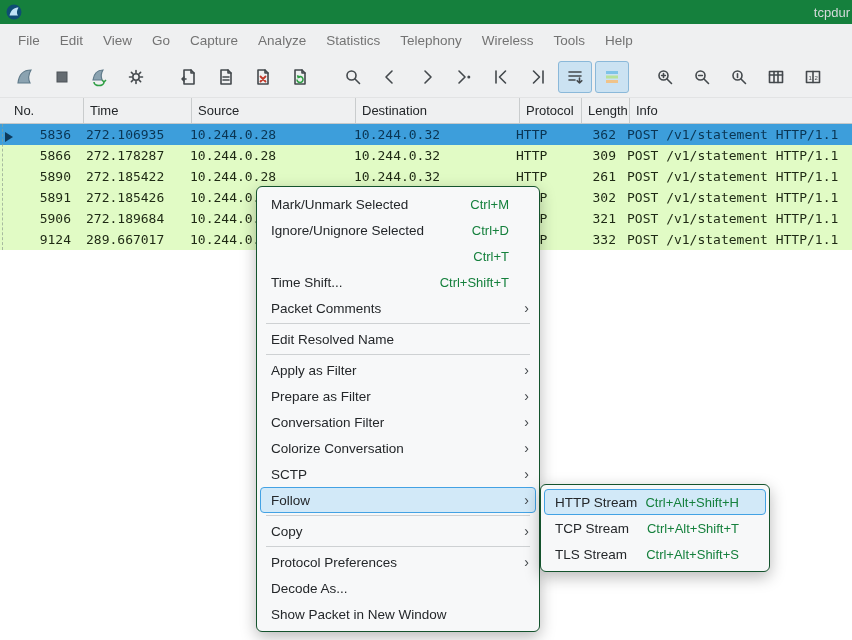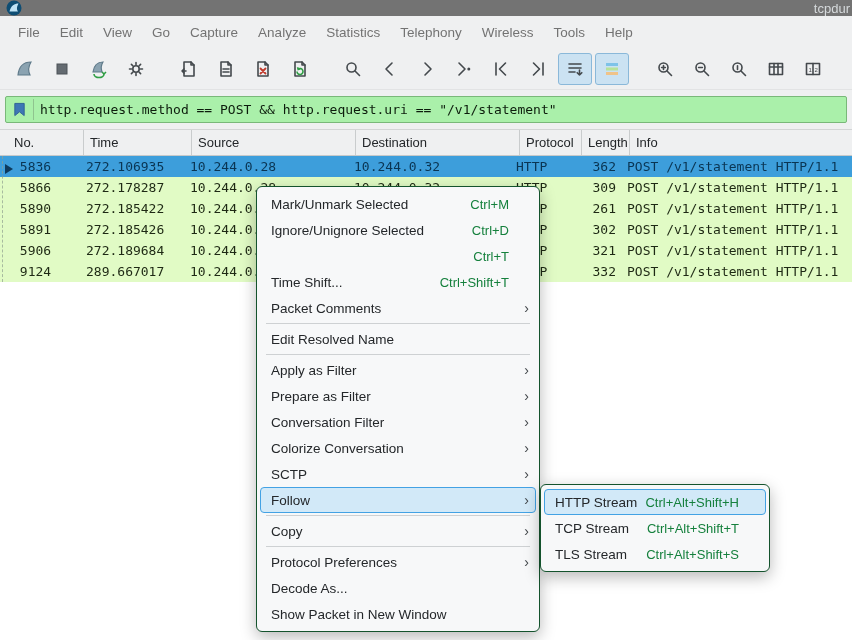--- a/index.html
+++ b/index.html
@@ -1,21 +1,21 @@
 <!DOCTYPE html>
 <html><head>
 <meta charset="utf-8">
 <style>
   * { margin:0; padding:0; box-sizing:border-box; }
   html,body { width:852px; height:640px; overflow:hidden; }
   body { font-family:"Liberation Sans", sans-serif; background:#fff; }
   .window { position:relative; width:852px; height:640px; background:#ffffff; }
 
   
-  .titlebar { height:16px; background:#737373; display:flex; align-items:center; padding:0 6px; position:relative; }
+  .titlebar { height:24px; background:#15803d; display:flex; align-items:center; padding:0 6px; position:relative; }
   .titlebar .app-icon { display:flex; align-items:center; }
   .titlebar .title { position:absolute; right:2px; color:#d6dadc; font-size:13px; white-space:nowrap; }
 
   
   .menubar { height:32px; background:#eff0f1; display:flex; align-items:center; padding-left:8px; }
   .menu-item { padding:5px 10px; font-size:13.5px; color:#737373; border-radius:3px; cursor:default; }
 
   
   .toolbar { height:42px; background:#eff0f1; display:flex; align-items:center; padding-left:8px; gap:3px; border-bottom:1px solid #e2e3e4; }
   .tb-btn { width:34px; height:32px; display:flex; align-items:center; justify-content:center; background:transparent; border:1px solid transparent; border-radius:3px; }
@@ -30,21 +30,21 @@
   .filter-input { flex:1; background:transparent; border:none; outline:none; font-family:"DejaVu Sans Mono", monospace; font-size:13px; color:#0c1c0c; }
 
   
   .plist-header { height:26px; background:#eff0f1; border-bottom:1px solid #c6c9ca; display:flex;padding-left:8px; }
   .hcell { font-size:13px; color:#232629; padding:5px 0 0 6px; border-right:1px solid #c9cccd; overflow:hidden; white-space:nowrap; }
   .hcell:last-child { border-right:none; }
   .plist-rows { position:relative; }
   .plist-rows::before { content:""; position:absolute; left:2px; top:0; bottom:0; border-left:1px dashed #8fa08f; opacity:.7; }
   .prow { height:21px; display:flex; align-items:center; background:#e1fbc5; color:#1e2914; font-family:"DejaVu Sans Mono", monospace; font-size:13px; white-space:nowrap; }
   .prow.selected { background:#3d9edb; color:#0a3553; }
-  .c-no   { width:76px;  text-align:center; padding-right:5px; position:relative; }
+  .c-no   { width:76px;  text-align:right; padding-right:5px; position:relative; }
   .c-time { width:108px; padding-left:10px; }
   .c-src  { width:164px; padding-left:6px; }
   .c-dst  { width:164px; padding-left:6px; }
   .c-proto{ width:62px;  padding-left:4px; }
   .c-len  { width:48px;  text-align:right; padding-right:6px; }
   .c-info { flex:1; padding-left:5px; overflow:hidden; }
   .row-arrow { position:absolute; left:5px; top:5px; width:0; height:0; border-top:5px solid transparent; border-bottom:5px solid transparent; border-left:8px solid #0d3a5c; }
 
   
   .popup-menu { position:absolute; background:#f7f8f9; border:1px solid #14532d; border-radius:6px; box-shadow:0 5px 16px rgba(0,0,0,.28); padding:4px 3px; z-index:20; }
@@ -259,30 +259,20 @@
           <svg width="20" height="20" viewBox="0 0 20 20">
             <rect x="3.5" y="4.5" width="13" height="11" fill="none" stroke="#44494d" stroke-width="1.6" stroke-linecap="round" stroke-linejoin="round"></rect>
             <path d="M10 4.5 v11" fill="none" stroke="#44494d" stroke-width="1.6" stroke-linecap="round" stroke-linejoin="round"></path>
             <text x="5.5" y="12.5" font-size="6" fill="#44494d">1</text>
             <text x="11.5" y="12.5" font-size="6" fill="#44494d">2</text>
           </svg>
         </span>
       </button>
     </div>
 
-  <div class="filterbar">
-    <div class="filter-field">
-      <span class="filter-bookmark">
-        <svg width="15" height="15" viewBox="0 0 16 16">
-            <path d="M3 1.5 h10 v13 l-5 -4 -5 4 Z" fill="#3d77b5" stroke="#2d5f94"></path>
-          </svg>
-      </span>
-      <input class="filter-input" readonly="" value="http.request.method == POST &amp;&amp; http.request.uri == &quot;/v1/statement&quot;" style="">
-    </div>
-  </div>
 
   <div class="packet-list">
     <div class="plist-header" id="plist-header">
         <div class="hcell" style="width: 76px;">No.</div>
         <div class="hcell" style="width: 108px;">Time</div>
         <div class="hcell" style="width: 164px;">Source</div>
         <div class="hcell" style="width: 164px;">Destination</div>
         <div class="hcell" style="width: 62px;">Protocol</div>
         <div class="hcell" style="width: 48px;">Length</div>
         <div class="hcell" style="width: auto; flex: 1 1 0%;">Info</div>

